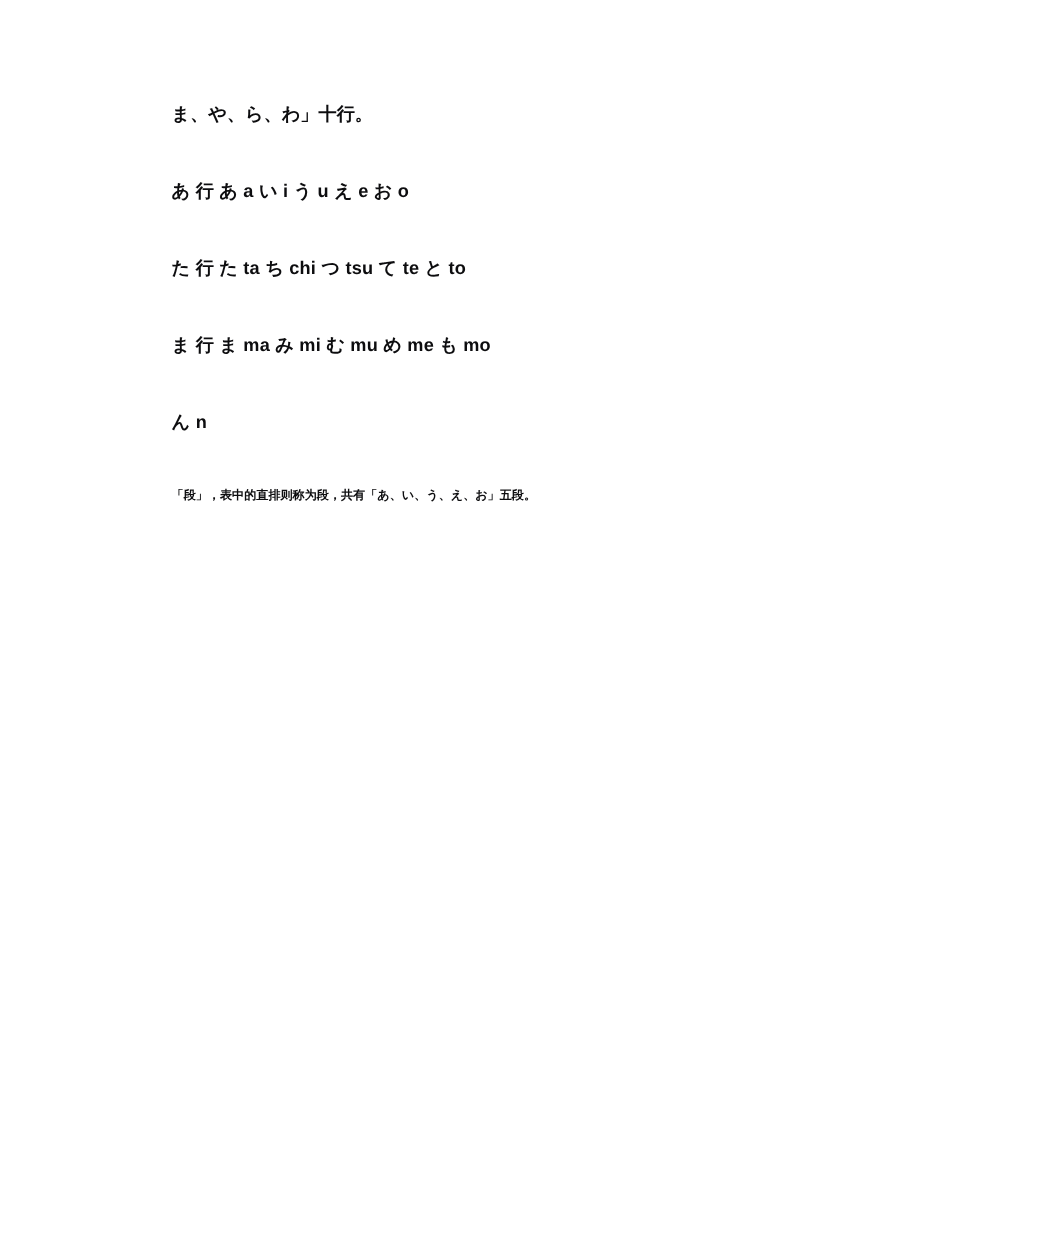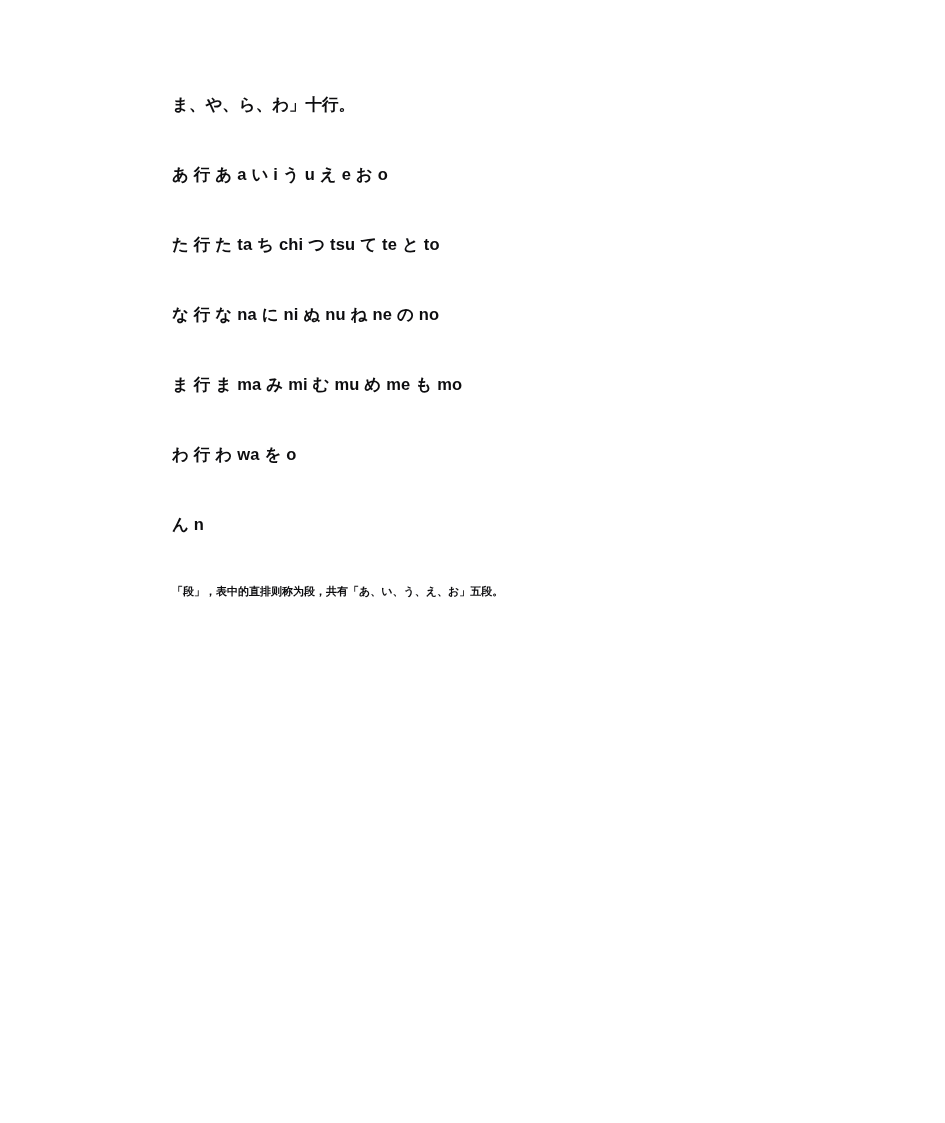--- a/index.html
+++ b/index.html
@@ -23,21 +23,20 @@
     height: 1123px;
     background: #ffffff;
     box-sizing: border-box;
   }
 
   .doc-body {
     position: absolute;
     left: 156px;
     top: 96px;
     width: 660px;
-    margin-left: 16px;
   }
 
   
   .para {
     font-size: 16.5px;
     font-weight: 700;
     line-height: 1.0;
     color: #0d0d0f;
     margin: 0 0 0 0;
     height: 70px;          
@@ -61,27 +60,25 @@
   <div class="doc-body">
 
     <p class="para sentence">ま、や、ら、わ」十行。</p>
 
     <p class="para">あ 行 あ a い i う u え e お o</p>
 
 
 
     <p class="para">た 行 た ta ち chi つ tsu て te と to</p>
 
-    <p class="para">な 行 な na に ni ぬ nu ね ne の no</p>
 
 
     <p class="para">ま 行 ま ma み mi む mu め me も mo</p>
 
 
 
-    <p class="para">わ 行 わ wa を o</p>
 
     <p class="para">ん n</p>
 
     <p class="para sentence closing">「段」，表中的直排则称为段，共有「あ、い、う、え、お」五段。</p>
 
   </div>
 </div>
 
 </body></html>

